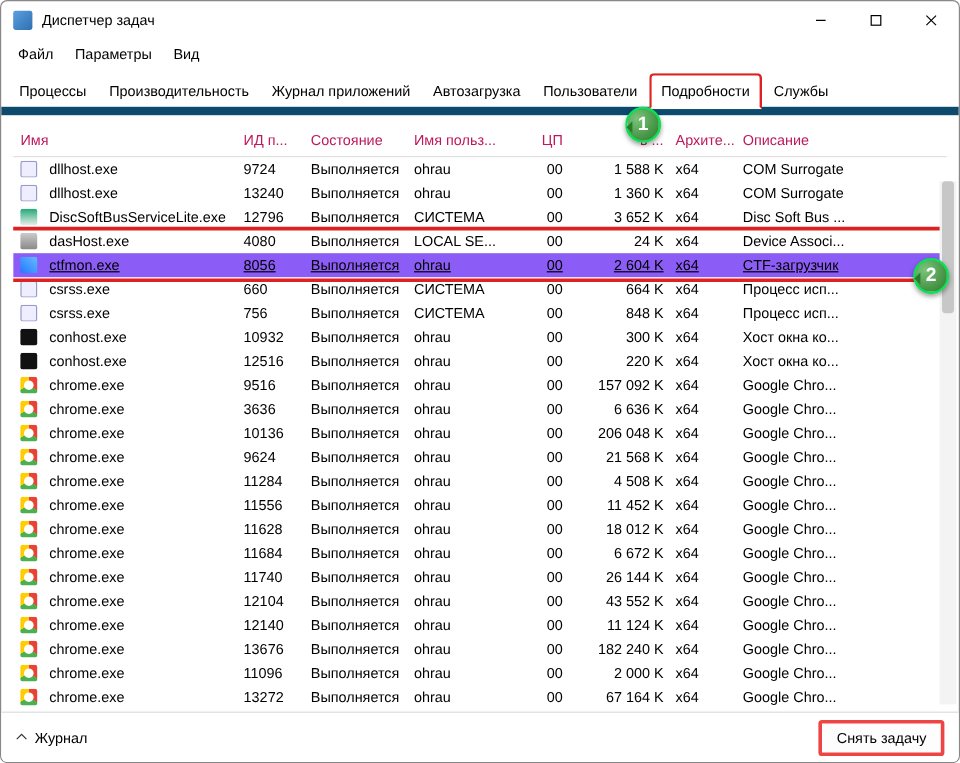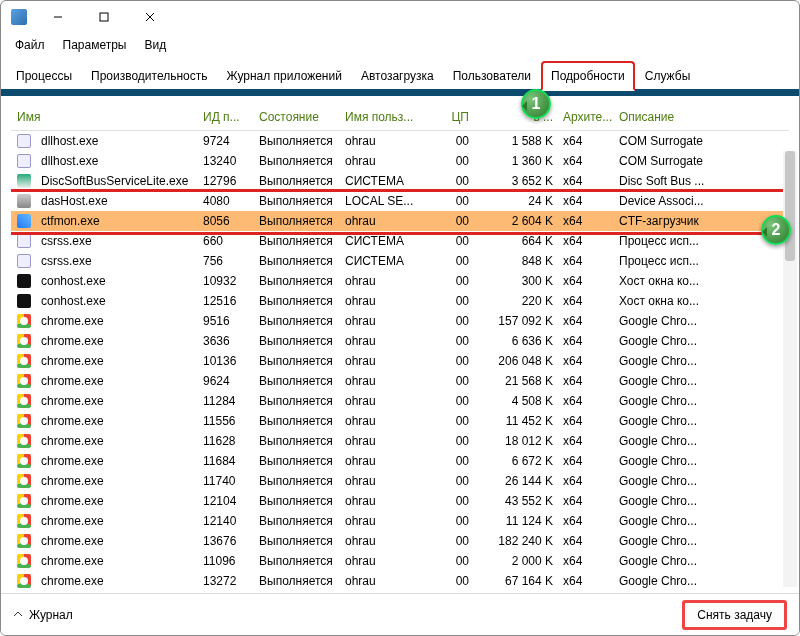--- a/index.html
+++ b/index.html
@@ -12,21 +12,21 @@
 .winbtn { width: 46px; height: 32px; display: flex; align-items: center; justify-content: center; }
 
 .menubar { display: flex; padding: 0 6px; height: 24px; align-items: center; gap: 2px; }
 .menuitem { padding: 2px 8px; }
 
 .tabs { display: flex; padding: 4px 6px 0 6px; border-bottom: 7px solid #0c4a6e; align-items: center; position: relative; }
 .tab { padding: 6px 8px; border: 1px solid transparent; border-bottom: none; margin-right: 1px; position: relative; }
 .tab.active { border: 2px solid #d22; border-bottom: 2px solid #fff; border-radius: 4px 4px 0 0; background: #fff; margin-bottom: -2px; }
 
 .columns { display: flex; border-bottom: 1px solid #e0e0e0; margin: 8px 10px 0 10px; padding: 6px 2px; }
-.col-h { color: #4d7c0f; }
+.col-h { color: #be185d; }
 .c-name { width: 190px; padding-left: 4px; }
 .c-pid  { width: 56px; text-align: left; }
 .c-stat { width: 86px; }
 .c-user { width: 76px; }
 .c-cpu  { width: 58px; text-align: right; padding-right: 10px; }
 .c-mem  { width: 84px; text-align: right; padding-right: 10px; }
 .c-arch { width: 56px; }
 .c-desc { flex: 1; }
 
 .rows { margin: 0 10px; overflow: hidden; position: relative; }
@@ -34,40 +34,41 @@
 .row .c-name { display: flex; align-items: center; gap: 10px; overflow: hidden; }
 .row .pi { width: 14px; height: 14px; flex-shrink: 0; border-radius: 2px; }
 .pi-file { background: #eef; border: 1px solid #99c; }
 .pi-disc { background: linear-gradient(#2a7,#eee); border-radius: 50%; }
 .pi-gear { background: linear-gradient(#ccc,#888); border-radius: 3px; }
 .pi-cmd  { background: #111; }
 .pi-chrome { background: conic-gradient(#ea4335 0 120deg,#4caf50 120deg 240deg,#ffcd00 240deg 360deg); border-radius: 50%; position: relative; }
 .pi-chrome::after { content:""; position:absolute; inset:3px; background:#fff; border-radius:50%; }
 .pi-pen { background: linear-gradient(45deg,#27f,#6bf); }
 
-.row.selected { background: #fdba74; }
+.row.selected { background: #8b5cf6; text-decoration: underline; }
 .highlight-box { position: absolute; border: 3px solid #d22; border-radius: 4px; pointer-events: none; }
 
 .scrollbar { position: absolute; right: 2px; top: 150px; bottom: 48px; width: 14px; background: #f3f3f3; }
 .scroll-thumb { position: absolute; left: 2px; right: 2px; top: 0; height: 110px; background: #c7c7c7; border-radius: 3px; }
 
 .bottombar { position: absolute; left: 0; right: 0; bottom: 0; height: 42px; border-top: 1px solid #ddd; display: flex; align-items: center; padding: 0 12px; background: #fff; }
 .less { display: flex; align-items: center; gap: 6px; }
 .btn { margin-left: auto; border: 3px solid #ef4444; padding: 5px 12px; border-radius: 3px; background: #fdfdfd; }
 
 .callout { position: absolute; width: 30px; height: 30px; border-radius: 50%; background: radial-gradient(circle at 30% 30%, #7ac47a, #2a7a2a); border: 2px solid #1d5; color: #fff; font-weight: bold; font-size: 16px; display: flex; align-items: center; justify-content: center; box-shadow: 0 2px 4px rgba(0,0,0,.4); }
 .callout::before { content:""; position:absolute; left:-6px; top:10px; border:5px solid transparent; border-right-color:#2a7a2a; }
 
 .trunc { overflow: hidden; text-overflow: ellipsis; }
 </style>
 </head>
 <body>
 
 <div class="titlebar">
   <div class="icon-app"></div>
+  <div class="title">Диспетчер задач</div>
   <div class="winbtns">
     <div class="winbtn">
         <svg width="10" height="10">
           <line x1="1" y1="5" x2="9" y2="5" stroke="#000"></line>
         </svg>
       </div>
     <div class="winbtn">
         <svg width="10" height="10">
           <rect x="1" y="1" width="8" height="8" stroke="#000" fill="none"></rect>
         </svg>

